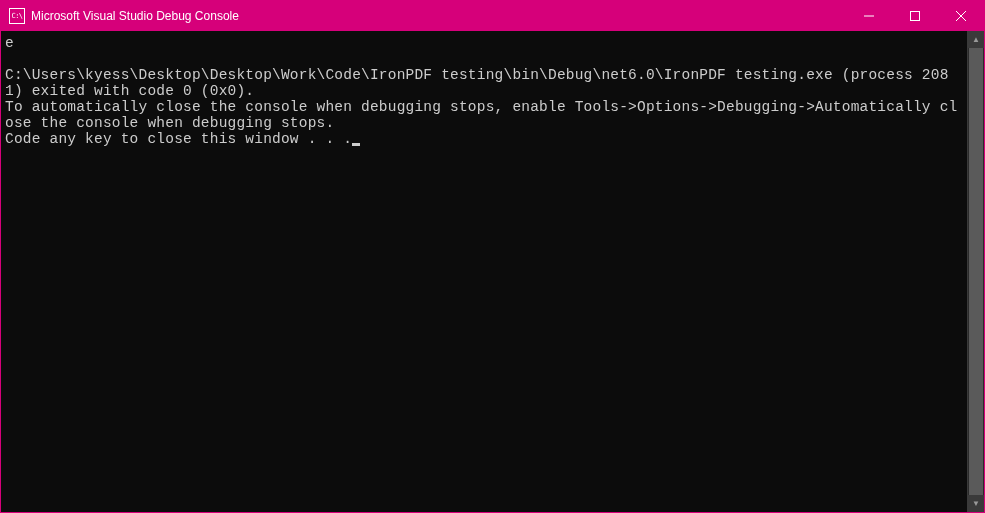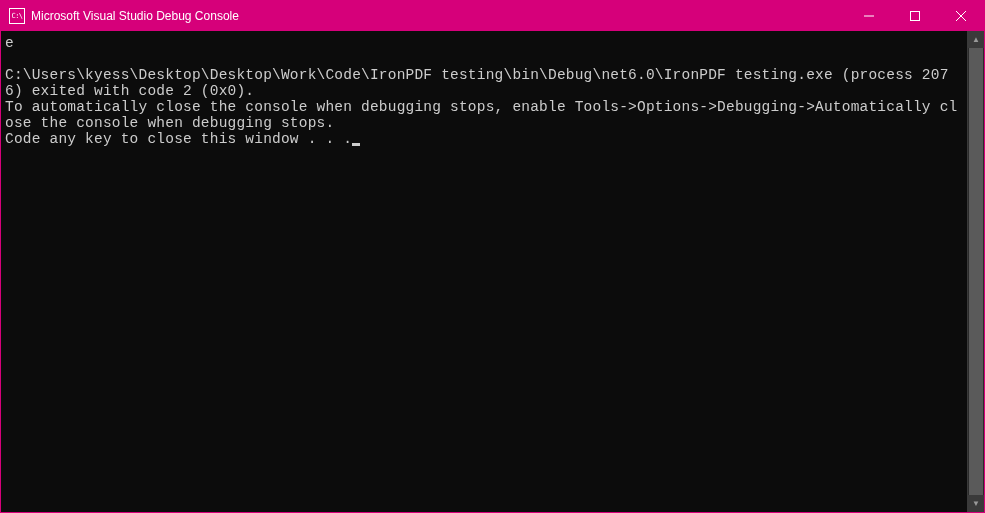--- a/index.html
+++ b/index.html
@@ -139,21 +139,21 @@
     <div class="titlebar-btn">
       <svg viewBox="0 0 10 10">
           <line x1="0" y1="0" x2="10" y2="10" stroke="#fff" stroke-width="1"></line>
           <line x1="10" y1="0" x2="0" y2="10" stroke="#fff" stroke-width="1"></line>
         </svg>
     </div>
   </div>
   <div class="content-wrap">
     <div class="console-area"><span>e</span>
 <span></span>
-<span>C:\Users\kyess\Desktop\Desktop\Work\Code\IronPDF testing\bin\Debug\net6.0\IronPDF testing.exe (process 2076) exited with code 2 (0x0).</span>
+<span>C:\Users\kyess\Desktop\Desktop\Work\Code\IronPDF testing\bin\Debug\net6.0\IronPDF testing.exe (process 2081) exited with code 0 (0x0).</span>
 <span>To automatically close the console when debugging stops, enable Tools-&gt;Options-&gt;Debugging-&gt;Automatically close the console when debugging stops.</span>
 <span>Code any key to close this window . . .</span><span class="cursor"></span></div>
     <div class="scrollbar">
       <div class="scroll-arrow">▲</div>
       <div class="scroll-track">
         <div class="scroll-thumb"></div>
       </div>
       <div class="scroll-arrow">▼</div>
     </div>
   </div>

